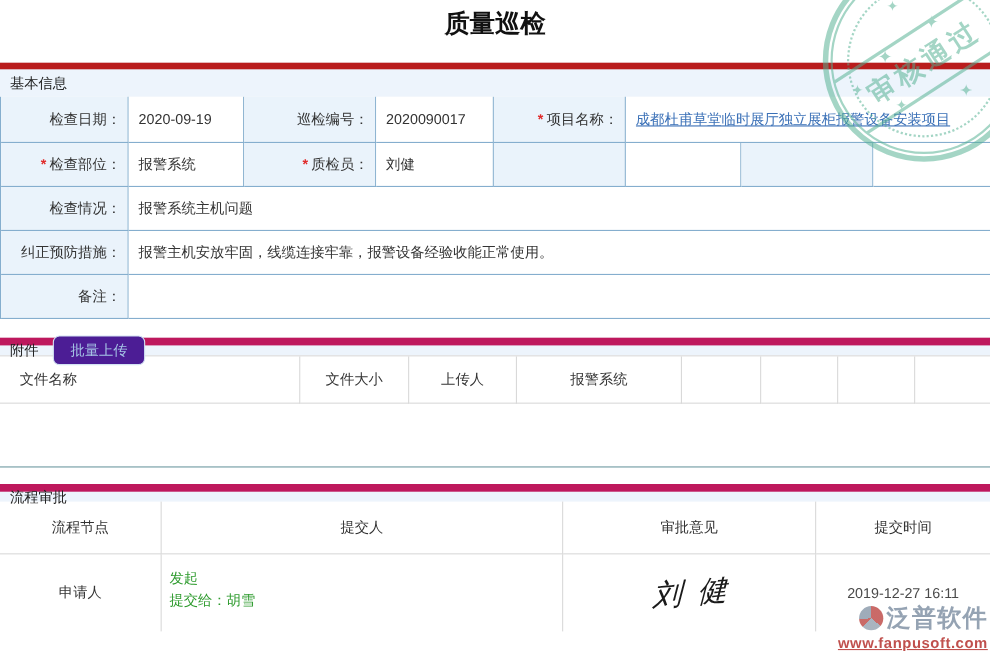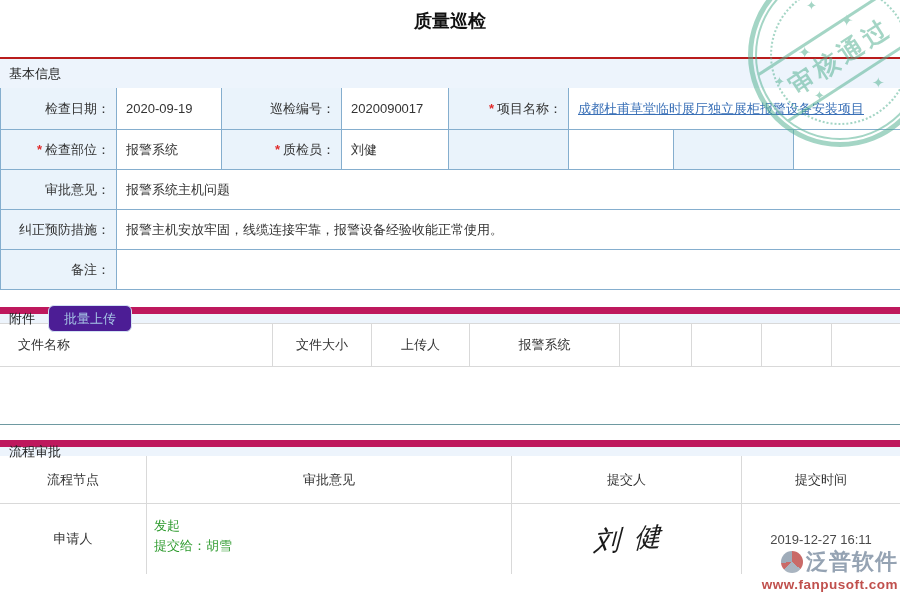--- a/index.html
+++ b/index.html
@@ -7,26 +7,26 @@
     --required:#E02B2B; --green:#2E9B2E; --stamp:#52B091;
     --wmred:#C0504D; --wmgray:#95A3B3; --gtb:#D9D9D9;
   }
   *{margin:0;padding:0;box-sizing:border-box;}
   html,body{width:900px;height:600px;overflow:hidden;background:#fff;
     font-family:"Liberation Sans","DejaVu Sans",sans-serif;color:#333;}
   body{position:relative;font-size:13px;}
 
   
   .titlebar{height:57px;display:flex;justify-content:center;}
-  .titlebar h1{font-size:18px;line-height:26px;padding-top:8px;color:#111;font-weight:bold;}
+  .titlebar h1{font-size:23px;line-height:26px;padding-top:8px;color:#111;font-weight:bold;}
 
   
   .secbar{border-top:7px solid #be185d;background:var(--secbg);height:16px;
     display:flex;align-items:center;padding-left:9px;}
-  .secbar.first{border-top:2px solid #b91c1c;height:31px;}
+  .secbar.first{border-top:6px solid #b91c1c;height:31px;}
   .secbar .sectitle{color:#222;}
 
   
   .bi-table{display:grid;width:840px;
     grid-template-columns:116px 105px 120px 107px 120px 105px 120px 107px;
     grid-template-rows:42px 40px 40px 40px 40px;
     border-left:1px solid var(--tb);}
   .bi-table .c{border-right:1px solid var(--tb);border-bottom:1px solid var(--tb);
     display:flex;align-items:center;min-width:0;}
   .lblc{background:var(--labelbg);justify-content:flex-end;padding-right:6px;text-align:right;}
@@ -67,21 +67,21 @@
     font-style:italic;transform:rotate(-5deg) skewX(-6deg);letter-spacing:14px;padding-left:14px;}
   .timecell{position:relative;z-index:2;color:#4A4A4A;}
 
   
   .watermark{position:absolute;left:752px;top:547px;z-index:1;width:146px;}
   .wm-top{display:flex;align-items:center;justify-content:flex-end;gap:3px;}
   .wm-logo{width:22px;height:22px;border-radius:50%;
     background:conic-gradient(#C0504D 0 130deg,#9AA7B5 130deg 225deg,#C0504D 225deg 265deg,#8E9DAD 265deg 360deg);
     opacity:.85;}
   .wm-brand{color:var(--wmgray);font-size:22px;font-weight:bold;letter-spacing:1px;}
-  .wm-url{color:var(--wmred);font-size:13.5px;font-weight:bold;text-align:right;letter-spacing:.5px;}
+  .wm-url{color:var(--wmred);font-size:13.5px;font-weight:bold;text-align:right;letter-spacing:.5px;text-decoration:underline;}
 
   
   .stamp{position:absolute;left:748px;top:-37px;width:184px;height:184px;z-index:5;
     opacity:.52;pointer-events:none;color:var(--stamp);}
   .ring-outer{position:absolute;inset:0;border:5px solid var(--stamp);border-radius:50%;}
   .ring-inner{position:absolute;inset:7px;border:2px solid var(--stamp);border-radius:50%;}
   .ring-dotted{position:absolute;inset:22px;border:2px dotted var(--stamp);border-radius:50%;}
   .stamp-text{position:absolute;left:0;top:77px;width:100%;text-align:center;
     font-size:25px;font-weight:bold;letter-spacing:4px;transform:rotate(-33deg);}
   .band{position:absolute;width:160px;height:3px;background:var(--stamp);transform:rotate(-33deg);}
@@ -136,21 +136,21 @@
   </div>
   <div class="c valc">
     <span>刘健</span>
   </div>
   <div class="c emptyblue"></div>
   <div class="c valc"></div>
   <div class="c emptyblue"></div>
   <div class="c valc"></div>
 
   <div class="c lblc">
-    <span>审批意见：</span>
+    <span>检查情况：</span>
   </div>
   <div class="c valc span7">
     <span>报警系统主机问题</span>
   </div>
 
   <div class="c lblc">
     <span>纠正预防措施：</span>
   </div>
   <div class="c valc span7">
     <span>报警主机安放牢固，线缆连接牢靠，报警设备经验收能正常使用。</span>
@@ -186,22 +186,22 @@
 <div class="att-body"></div>
 
 <div class="gap15"></div>
 
 <div class="secbar">
   <span class="sectitle">流程审批</span>
 </div>
 
 <div class="apr-table">
   <div class="hcell">流程节点</div>
+  <div class="hcell">提交人</div>
   <div class="hcell">审批意见</div>
-  <div class="hcell">提交人</div>
   <div class="hcell">提交时间</div>
 
   <div class="dcell">
     <span>申请人</span>
   </div>
   <div class="dcell opinion">
     <span>发起</span>
     <span>提交给：胡雪</span>
   </div>
   <div class="dcell">

